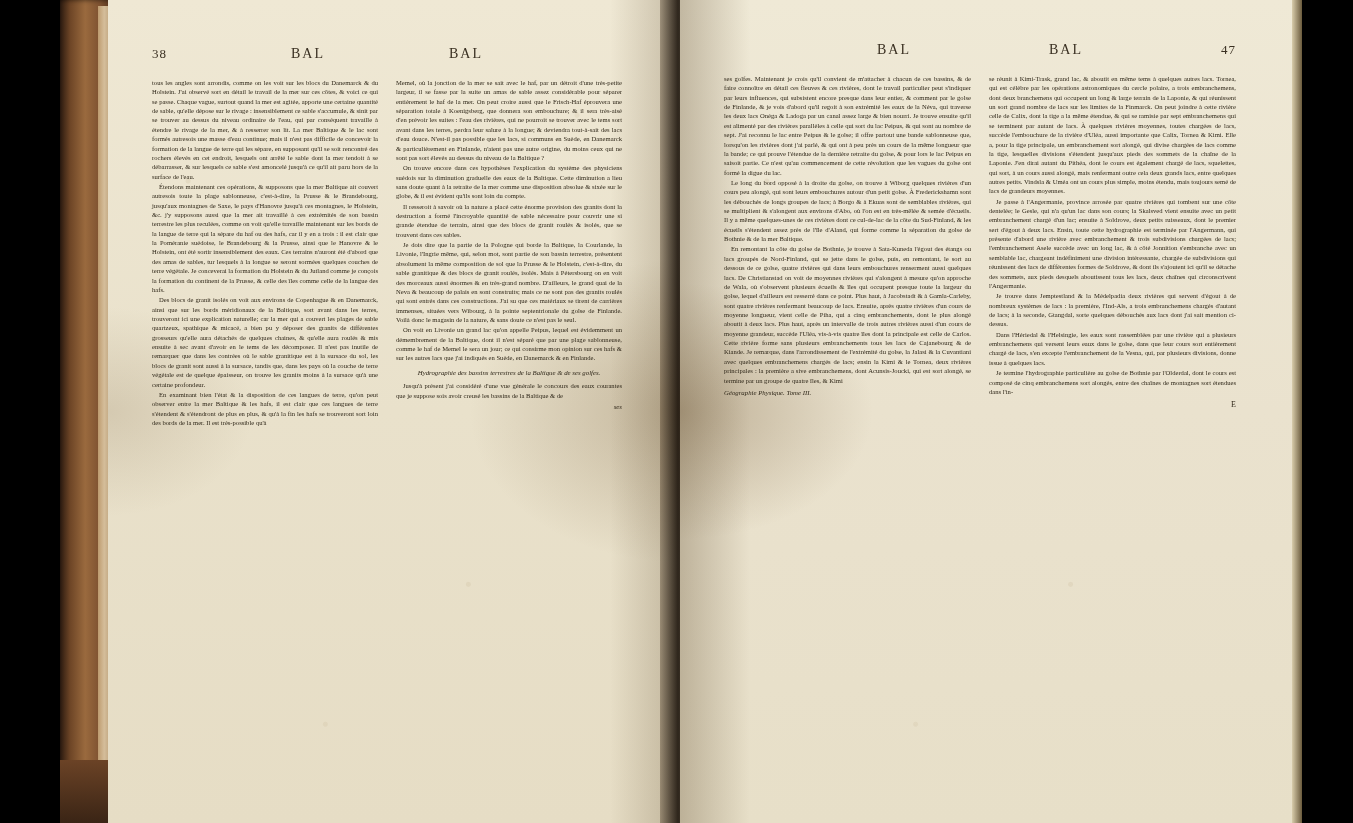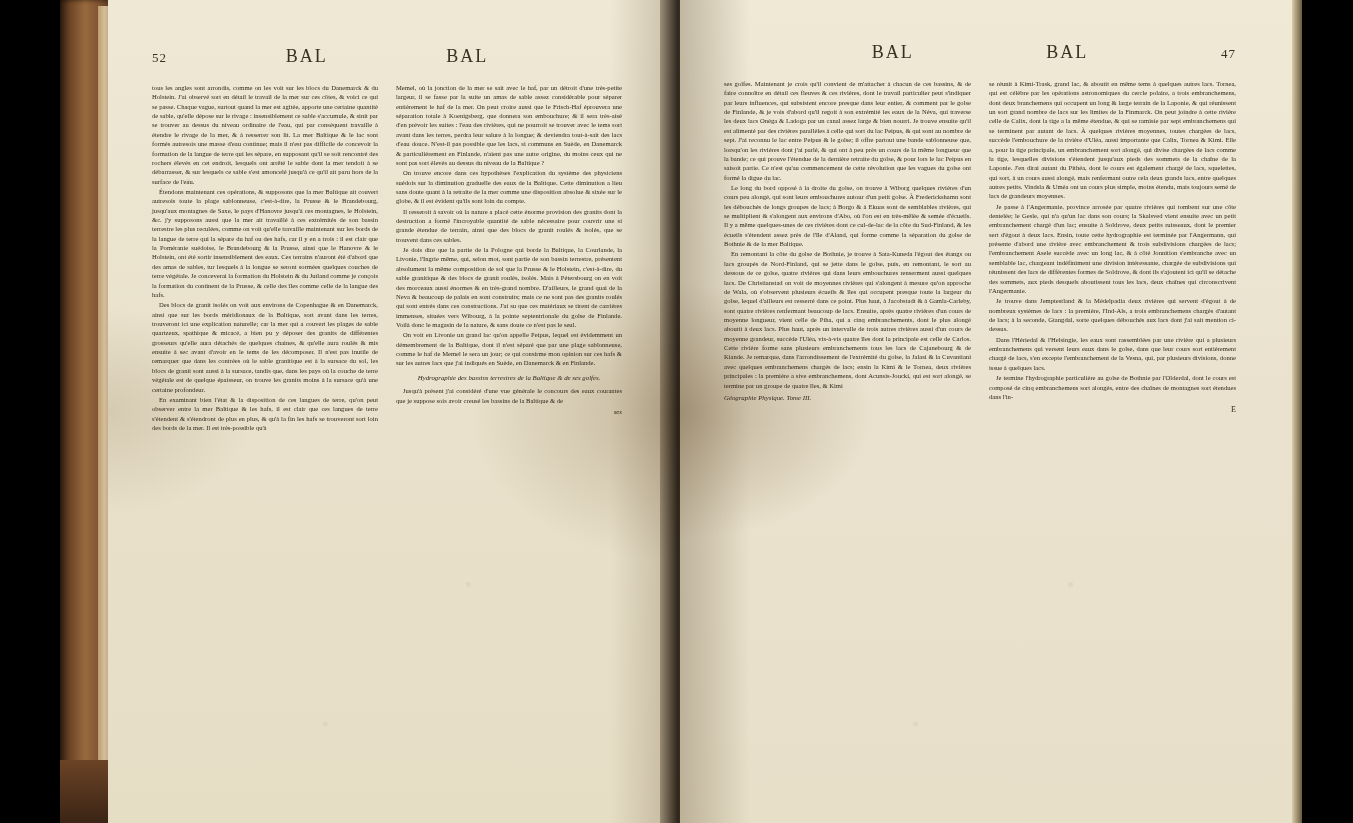--- a/index.html
+++ b/index.html
@@ -117,21 +117,21 @@
   .rh-row {
     display: flex;
     justify-content: space-between;
     align-items: baseline;
     font-family: "Liberation Serif", serif;
   }
   .folio {
     font-size: 13px;
   }
   .rh-title {
-    font-size: 18px;
+    font-size: 14px;
     letter-spacing: 2px;
     text-align: right;
   }
 
   .cols {
     display: flex;
     gap: 18px;
   }
   .col {
     font-size: 6.6px;
@@ -219,21 +219,21 @@
     <div class="board-bottom"></div>
 
     <div class="page page-left">
       <div class="page-grain"></div>
       <div class="curl-left"></div>
     </div>
 
     <div class="sheet left-text">
       <div class="running-head" style="position:relative;margin-bottom:16px;">
         <div class="rh-row">
-          <span class="folio">52</span>
+          <span class="folio">38</span>
           <span class="rh-title">BAL</span>
           <span class="rh-title">BAL</span>
           <span class="folio" style="visibility:hidden">00</span>
         </div>
       </div>
 
       <div class="cols">
         <div class="col">
           <p class="noind">tous les angles sont arrondis, comme on les voit sur les blocs du Danemarck &amp; du Holstein. J'ai observé sort en détail le travail de la mer sur ces côtes, &amp; voici ce qui se passe. Chaque vague, surtout quand la mer est agitée, apporte une certaine quantité de sable, qu'elle dépose sur le rivage : insensiblement ce sable s'accumule, &amp; sinit par se trouver au dessus du niveau ordinaire de l'eau, qui par conséquent travaille à étendre le rivage de la mer, &amp; à resserrer son lit. La mer Baltique &amp; le lac sont formés autresois une masse d'eau continue; mais il n'est pas difficile de concevoir la formation de la langue de terre qui les sépare, en supposant qu'il se soit rencontré des rochers élevés en cet endroit, lesquels ont arrêté le sable dont la mer tendoit à se débarrasser, &amp; sur lesquels ce sable s'est amoncelé jusqu'à ce qu'il ait paru hors de la surface de l'eau.</p>
           <p>Étendons maintenant ces opérations, &amp; supposons que la mer Baltique ait couvert autresois toute la plage sablonneuse, c'est-à-dire, la Prusse &amp; le Brandebourg, jusqu'aux montagnes de Saxe, le pays d'Hanovre jusqu'à ces montagnes, le Holstein, &amp;c. j'y supposons aussi que la mer ait travaillé à ces extrémités de son bassin terrestre les plus reculées, comme on voit qu'elle travaille maintenant sur les bords de la langue de terre qui la sépare du haf ou des hafs, car il y en a trois : il est clair que la Poméranie suédoise, le Brandebourg &amp; la Prusse, ainsi que le Hanovre &amp; le Holstein, ont été sortir insensiblement des eaux. Ces terrains n'auront été d'abord que des amas de sables, tur lesquels à la longue se seront sormées quelques couches de terre végétale. Je conceverai la formation du Holstein &amp; du Jutland comme je conçois la formation du continent de la Prusse, &amp; celle des îles comme celle de la langue des hafs.</p>

